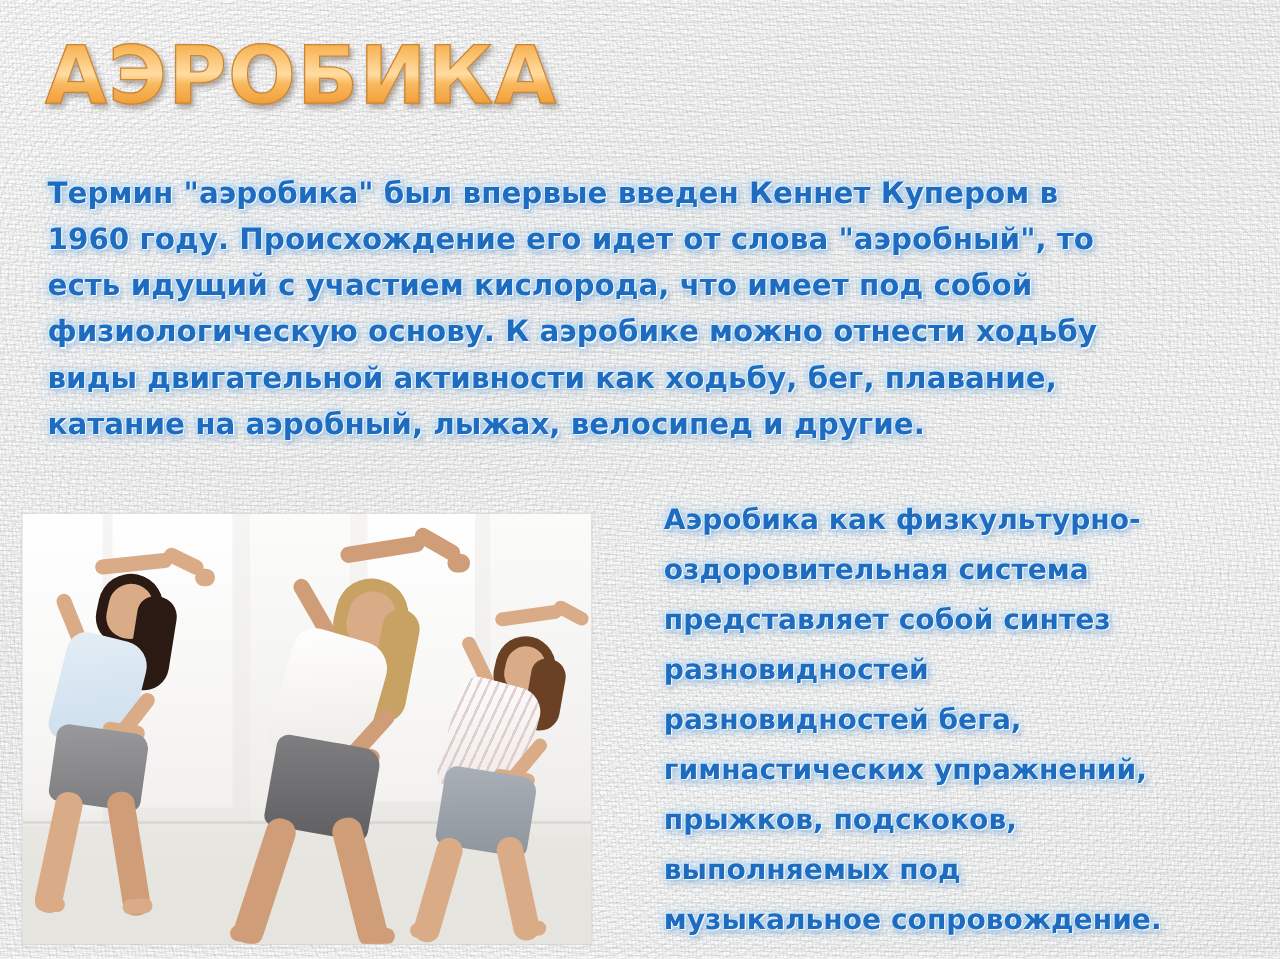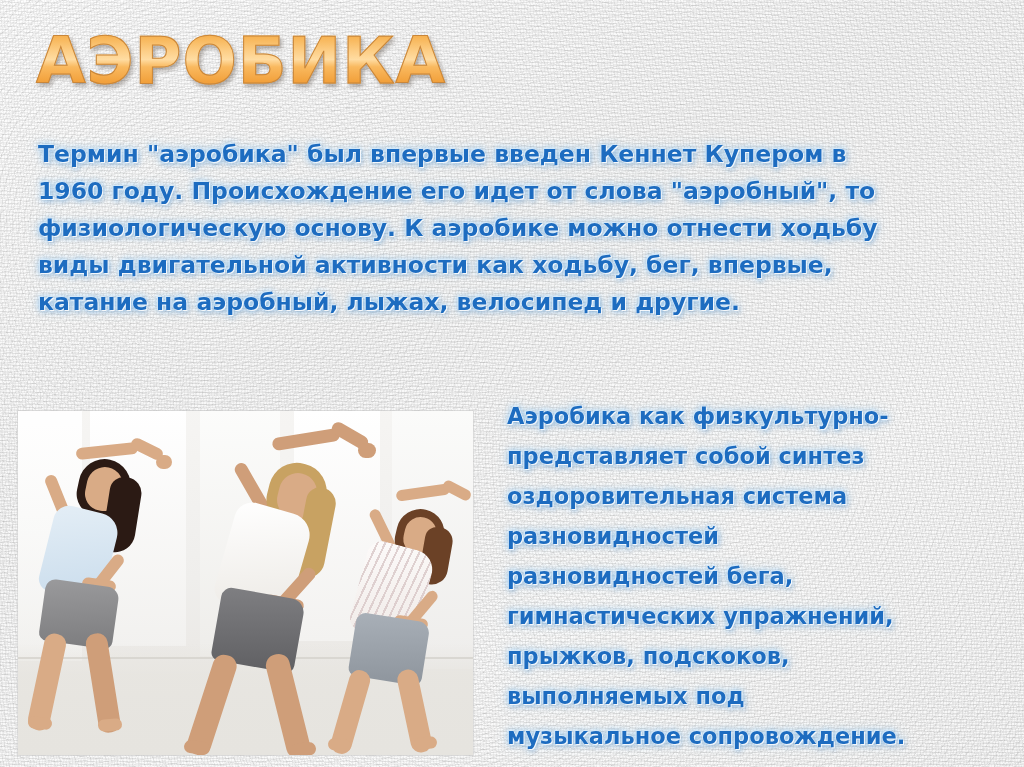--- a/index.html
+++ b/index.html
@@ -103,21 +103,21 @@
   .para-main .ln { display: block; white-space: nowrap; }
 
   .para-side {
     position: absolute;
     left: 507px;
     top: 396px;
     width: 500px;
     font-size: 22.5px;
     line-height: 40px;
   }
-  .para-side .ln { display: block; white-space: nowrap; }
+  .para-side .ln { display: block; white-space: nowrap; margin-left: 24px; }
 
   
   .photo {
     position: absolute;
     left: 18px;
     top: 411px;
     width: 455px;
     height: 344px;
     overflow: hidden;
     background: linear-gradient(178deg,
@@ -173,29 +173,30 @@
 
 <div class="slide">
 
   <div class="wall-texture"></div>
 
   <div class="slide-title">АЭРОБИКА</div>
 
   <div class="para-main body-text">
     <span class="ln">Термин "аэробика" был впервые введен Кеннет Купером в</span>
     <span class="ln">1960 году. Происхождение его идет от слова "аэробный", то</span>
+    <span class="ln">есть идущий с участием кислорода, что имеет под собой</span>
     <span class="ln">физиологическую основу. К аэробике можно отнести ходьбу</span>
-    <span class="ln">виды двигательной активности как ходьбу, бег, впервые,</span>
+    <span class="ln">виды двигательной активности как ходьбу, бег, плавание,</span>
     <span class="ln">катание на аэробный, лыжах, велосипед и другие.</span>
   </div>
 
   <div class="para-side body-text">
     <span class="ln">Аэробика как физкультурно-</span>
+    <span class="ln">оздоровительная система</span>
     <span class="ln">представляет собой синтез</span>
-    <span class="ln">оздоровительная система</span>
     <span class="ln">разновидностей</span>
     <span class="ln">разновидностей бега,</span>
     <span class="ln">гимнастических упражнений,</span>
     <span class="ln">прыжков, подскоков,</span>
     <span class="ln">выполняемых под</span>
     <span class="ln">музыкальное сопровождение.</span>
   </div>
 
   <div class="photo">
     <div class="bg-panel bg-p1"></div>

